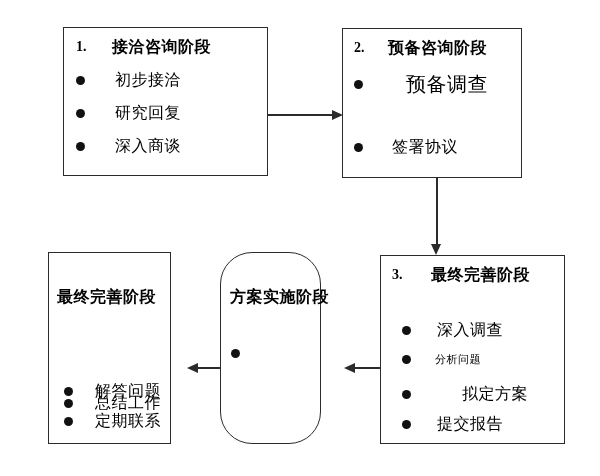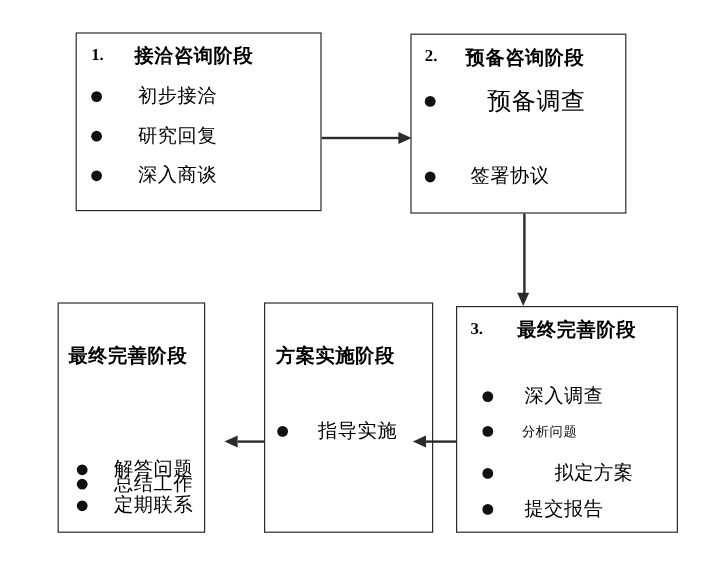--- a/index.html
+++ b/index.html
@@ -131,26 +131,25 @@
     <div class="bullet-row" style="left:21px; top:128px;gap:25px;">
       <span class="bullet-dot"></span>
       <span class="bullet-text" style="margin-left:26px; font-size:16px;">拟定方案</span>
     </div>
     <div class="bullet-row" style="left:21px; top:158px;">
       <span class="bullet-dot"></span>
       <span class="bullet-text" style="margin-left:26px; font-size:16px;">提交报告</span>
     </div>
   </div>
 
-  <div class="box" style="left:220px; top:252px; width:141px; height:192px;">
+  <div class="box" style="left:220px; top:252px; width:101px; height:192px;border-radius:32px;">
     <span class="box-title" style="left:9px; top:34px; font-size:16px;">方案实施阶段</span>
 
     <div class="bullet-row" style="left:10px; top:96px;">
       <span class="bullet-dot"></span>
-      <span class="bullet-text" style="margin-left:25px; font-size:16px;">指导实施</span>
     </div>
   </div>
 
   <div class="box" style="left:48px; top:252px; width:123px; height:192px;">
     <span class="box-title" style="left:8px; top:34px; font-size:16px;">最终完善阶段</span>
 
     <div class="bullet-row" style="left:15px; top:96px;margin-top:44px;">
       <span class="bullet-dot"></span>
       <span class="bullet-text" style="margin-left:22px; font-size:16px;">总结工作</span>
     </div>

